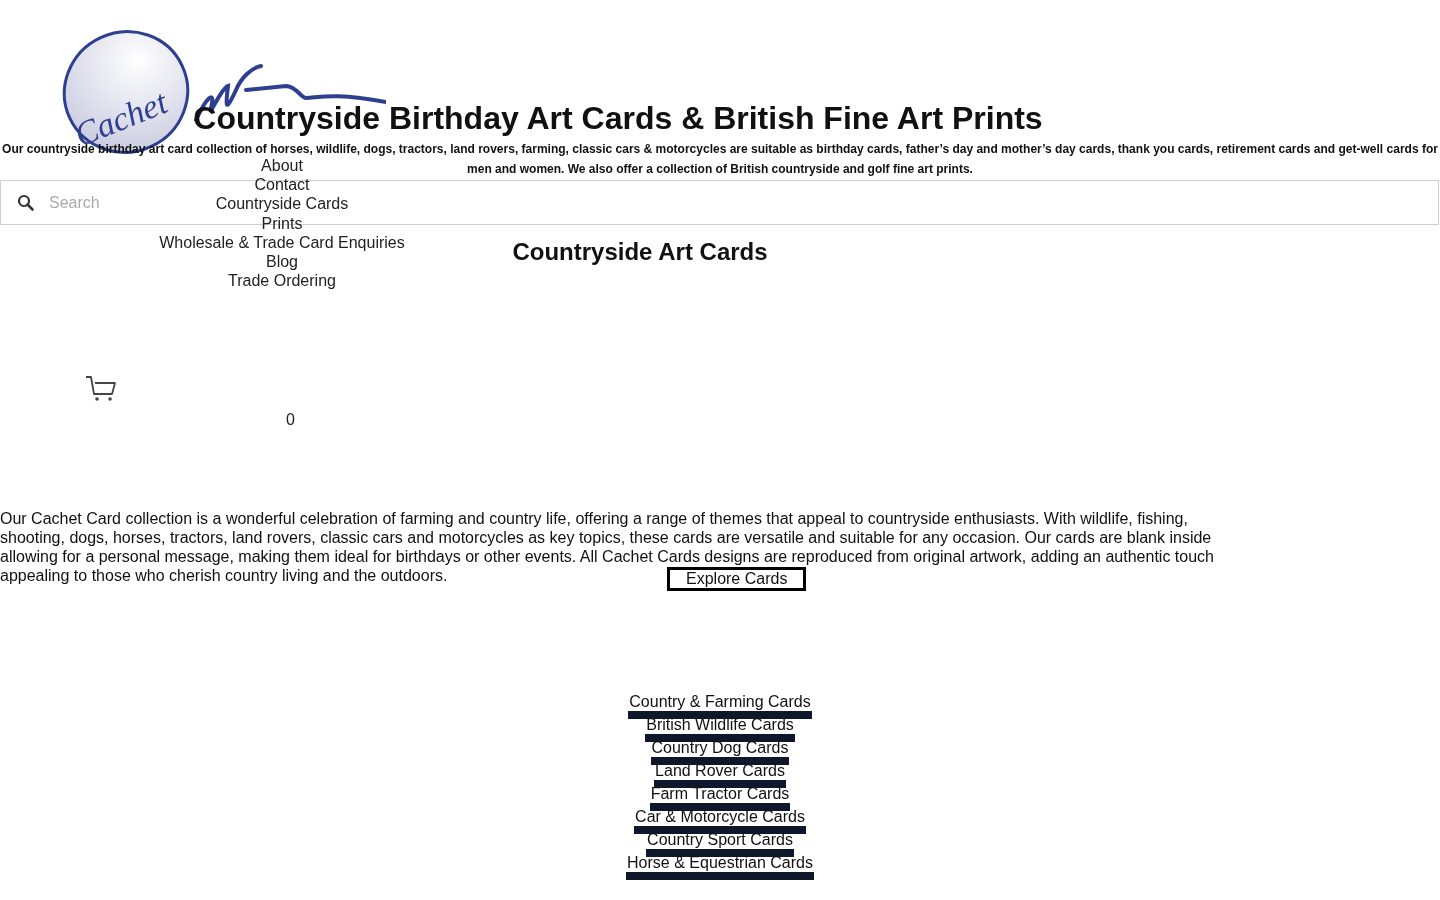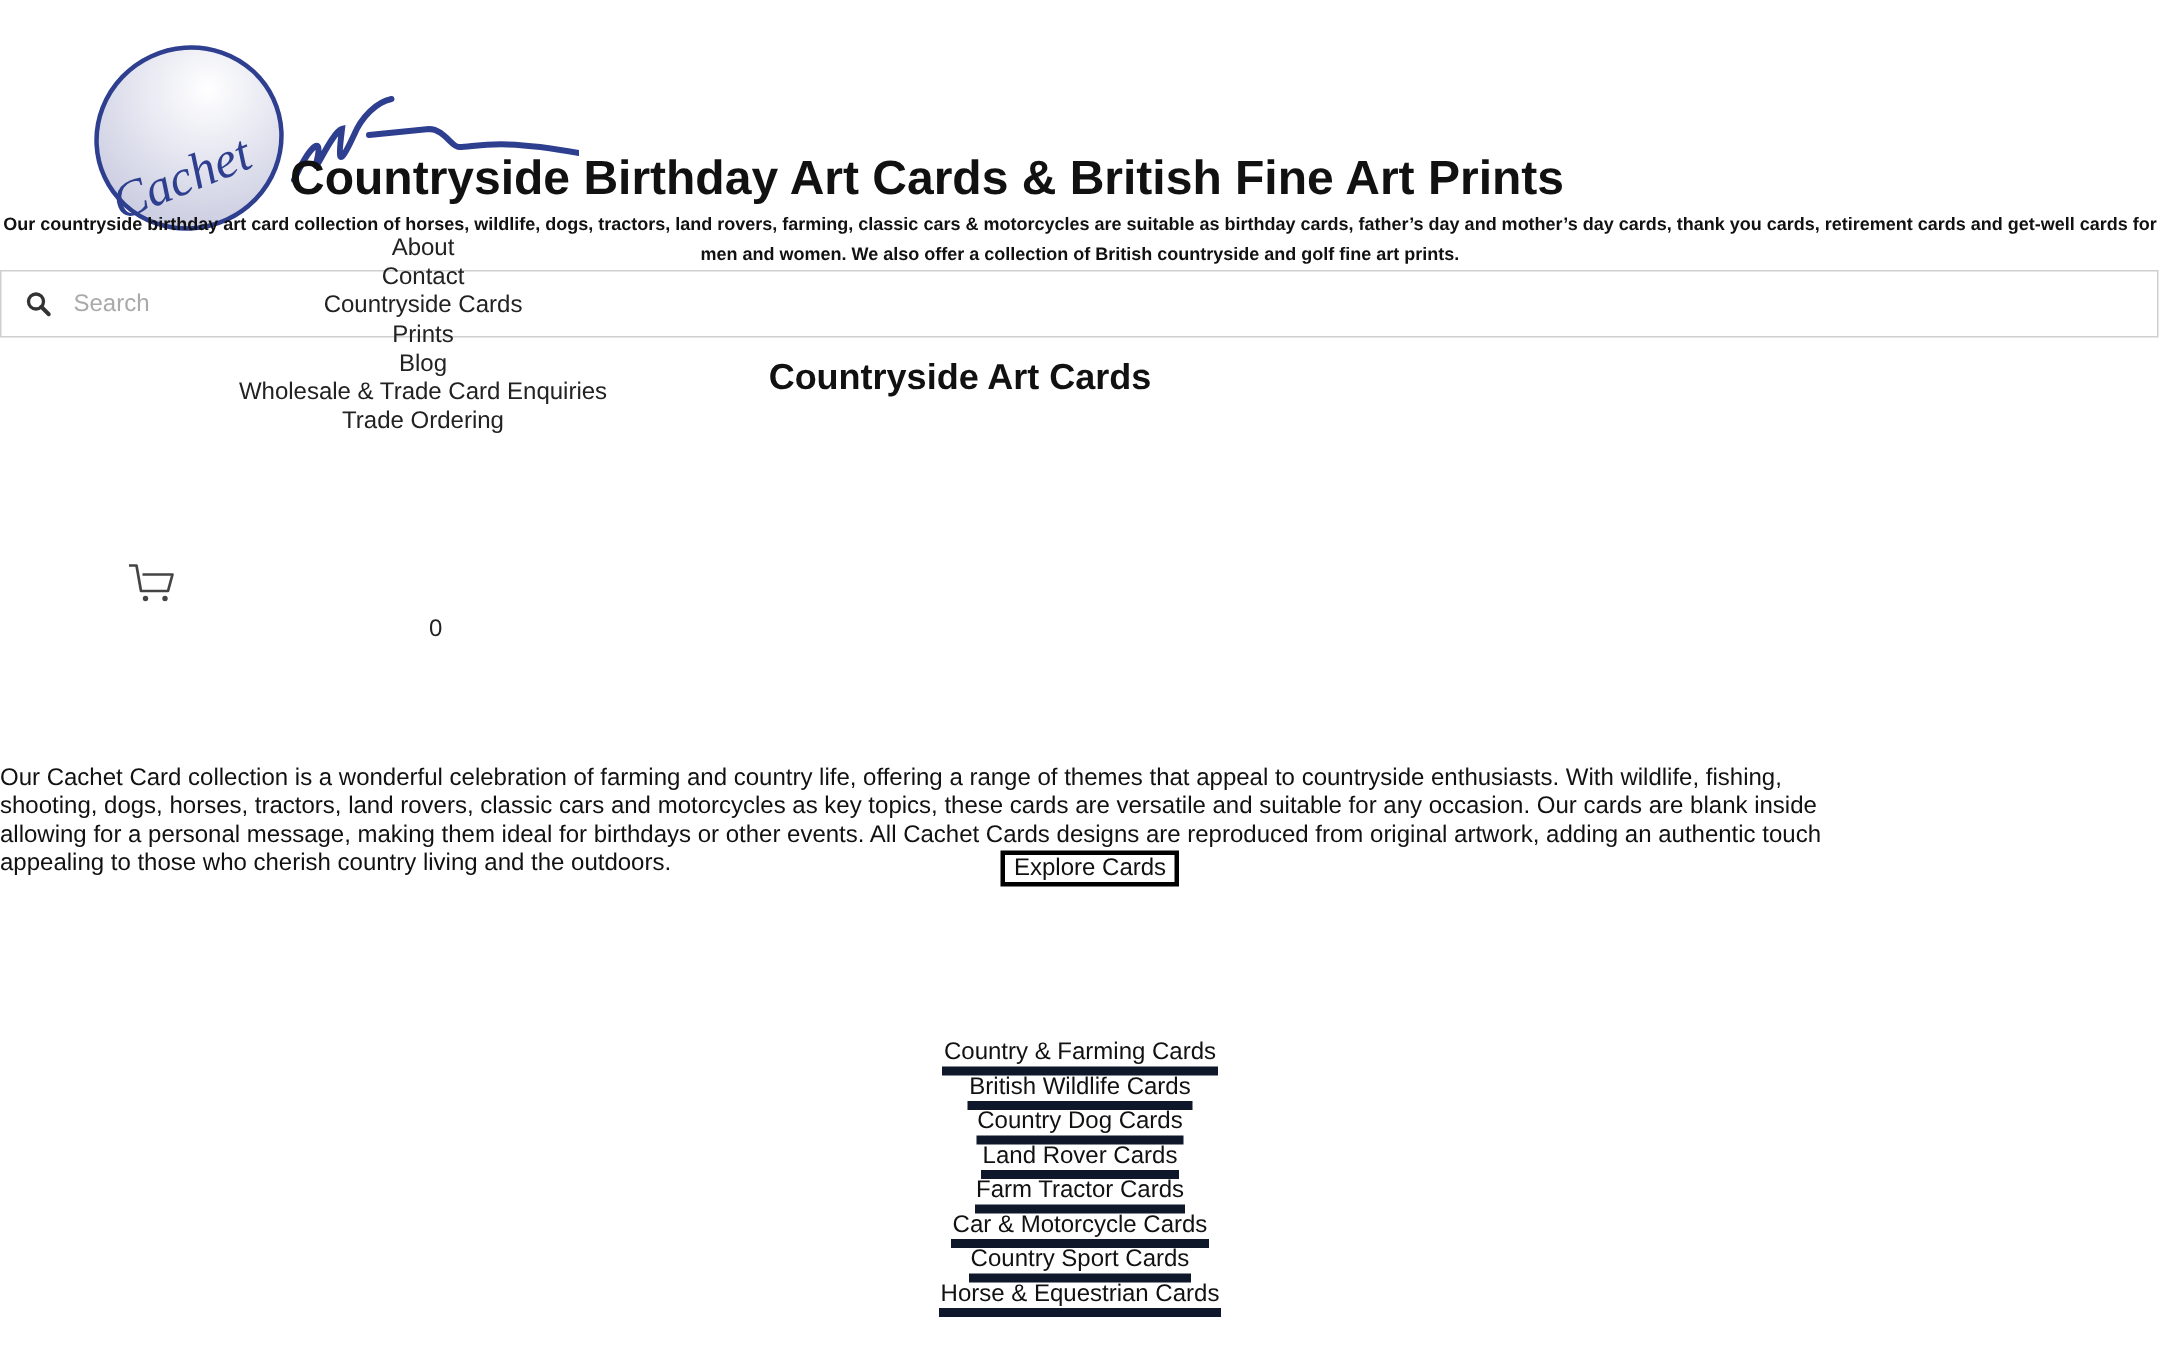--- a/index.html
+++ b/index.html
@@ -38,32 +38,32 @@
       position:absolute; left:0; width:1256px; top:226px; text-align:center;
       font-size:24px; font-weight:bold; margin:12px; line-height:28px;
     }
     .cart { position:absolute; left:84px; top:374px; width:36px; height:30px; }
     .cart-count { position:absolute; left:286px; top:411px; font-size:16px; color:#222; }
     .description {
       position:absolute; left:0; top:509px; width:1232px; font-size:16px;
       line-height:19px; margin:0; color:#111;
     }
     .explore-btn {
-      position:absolute; left:667px; top:567px; padding:0 6px;
+      position:absolute; left:667px; top:567px; padding:0 16px;
       border:3px solid #000; font-size:16px; line-height:18px; background:#fff;
       font-family:"Liberation Sans", sans-serif; color:#111; cursor:pointer;
     }
     .categories {
       position:absolute; left:0; width:1440px; top:692px; text-align:center;
       list-style:none; margin:0; padding:0;
     }
     .categories li { height:23px; line-height:19px; }
     .categories a {
       display:inline-block; font-size:16px; color:#111; text-decoration:none;
-      border-bottom:6px solid #0f172a; line-height:19px; padding:0 1px;
+      border-bottom:8px solid #0f172a; line-height:19px; padding:0 1px;
     }
   </style>
 </head>
 <body>
 
 <div class="logo">
   <svg width="330" height="130" viewBox="0 0 330 130">
     <defs>
       <radialGradient id="lg" cx="0.7" cy="0.3" r="0.8">
         <stop offset="0" stop-color="#ffffff"></stop>
@@ -85,22 +85,22 @@
     <line x1="10.5" y1="10.5" x2="15.5" y2="15.5" stroke="#333" stroke-width="2.6" stroke-linecap="round"></line>
   </svg>
   <input class="search-input" type="text" placeholder="Search" style="">
 </div>
 
 <ul class="nav">
   <li>About</li>
   <li>Contact</li>
   <li>Countryside Cards</li>
   <li>Prints</li>
+  <li>Wholesale &amp; Trade Card Enquiries</li>
   <li>Blog</li>
-  <li>Wholesale &amp; Trade Card Enquiries</li>
   <li>Trade Ordering</li>
 </ul>
 
 <h2 class="section-title">Countryside Art Cards</h2>
 
 <div class="cart">
   <svg width="36" height="30" viewBox="0 0 36 30">
     <path d="M2 3 L7 3 L10 20 L28 20 L31 9 L11 9" fill="none" stroke="#444" stroke-width="1.8" stroke-linejoin="round"></path>
     <circle cx="13" cy="25" r="1.8" fill="#444"></circle>
     <circle cx="26" cy="25" r="1.8" fill="#444"></circle>

